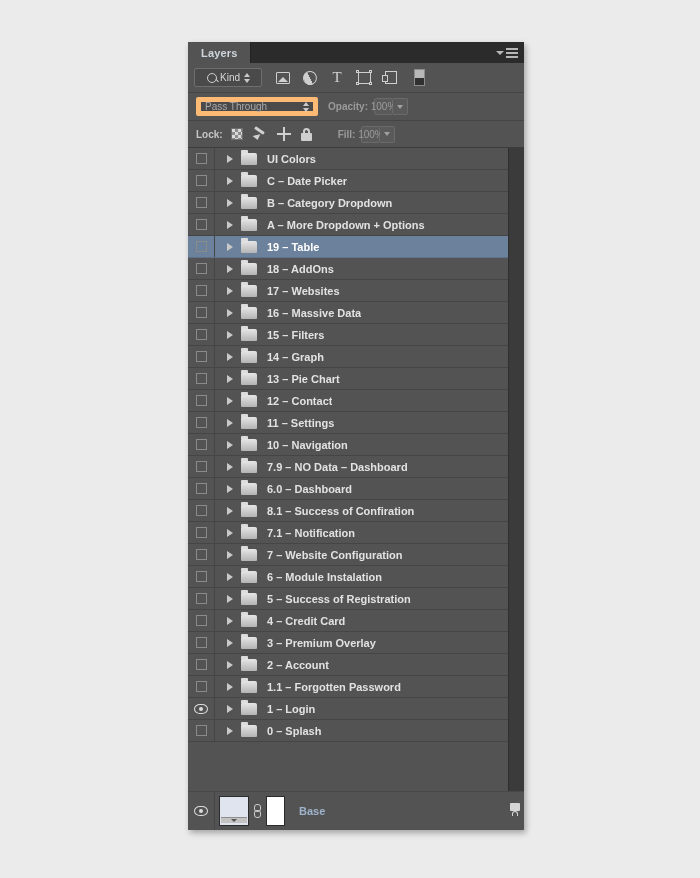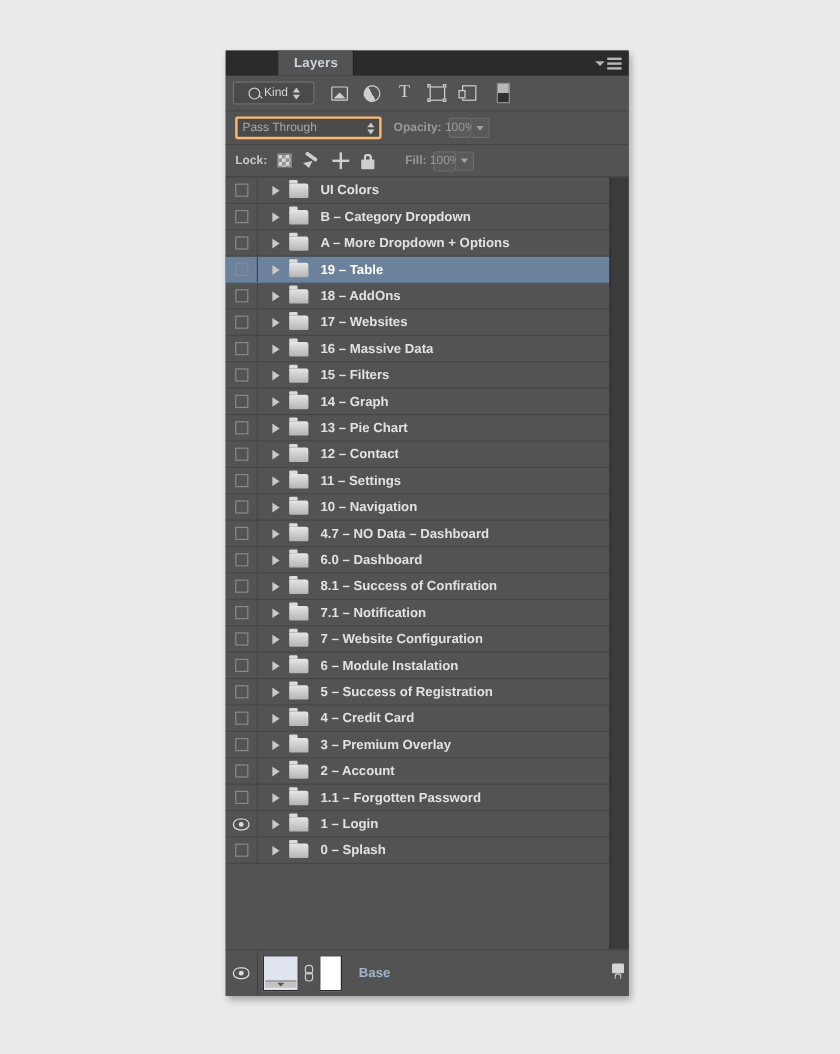--- a/index.html
+++ b/index.html
@@ -37,21 +37,20 @@
   .tab {
     background: #535353;
     color: #cfd6dd;
     font-size: 11px;
     font-weight: bold;
     display: flex;
     align-items: center;
     padding: 0 12px 0 13px;
     letter-spacing: 0.2px;
     border-right: 1px solid #232323;
-    margin-left: 44px;
   }
   .tabfill { flex: 1 1 auto; }
   .panel-menu {
     width: 26px;
     display: flex;
     align-items: center;
     justify-content: center;
     gap: 2px;
     padding-right: 4px;
   }
@@ -179,21 +178,21 @@
     border-bottom: 1px solid #454545;
     display: flex;
     align-items: center;
     padding: 0 8px;
     flex: 0 0 auto;
   }
   .blend-select {
     width: 122px;
     height: 19px;
     background: #4a4a4a;
-    border: 2px solid #fdba74;
+    border: 5px solid #fdba74;
     border-radius: 2px;
     display: flex;
     align-items: center;
     padding: 4px 4px;
     box-sizing: border-box;
   }
   .blend-label { color: #a9a9a9; font-size: 10px; flex: 1 1 auto; }
   .lbl-dim { color: #9a9a9a; font-size: 10px; font-weight: bold; }
   .num-box {
     width: 19px; height: 17px;
@@ -563,20 +562,28 @@
           <span class="tri"></span>
           <span class="folder"></span>
           <span class="rowname">UI Colors</span>
         </div>
         <div class="row">
           <div class="eyecell">
             <span class="eye-box"></span>
           </div>
           <span class="tri"></span>
           <span class="folder"></span>
+          <span class="rowname">C – Date Picker</span>
+        </div>
+        <div class="row">
+          <div class="eyecell">
+            <span class="eye-box"></span>
+          </div>
+          <span class="tri"></span>
+          <span class="folder"></span>
           <span class="rowname">B – Category Dropdown</span>
         </div>
         <div class="row">
           <div class="eyecell">
             <span class="eye-box"></span>
           </div>
           <span class="tri"></span>
           <span class="folder"></span>
           <span class="rowname">A – More Dropdown + Options</span>
         </div>
@@ -659,21 +666,21 @@
           <span class="tri"></span>
           <span class="folder"></span>
           <span class="rowname">10 – Navigation</span>
         </div>
         <div class="row">
           <div class="eyecell">
             <span class="eye-box"></span>
           </div>
           <span class="tri"></span>
           <span class="folder"></span>
-          <span class="rowname">4.7 – NO Data – Dashboard</span>
+          <span class="rowname">7.9 – NO Data – Dashboard</span>
         </div>
         <div class="row">
           <div class="eyecell">
             <span class="eye-box"></span>
           </div>
           <span class="tri"></span>
           <span class="folder"></span>
           <span class="rowname">6.0 – Dashboard</span>
         </div>
         <div class="row">

